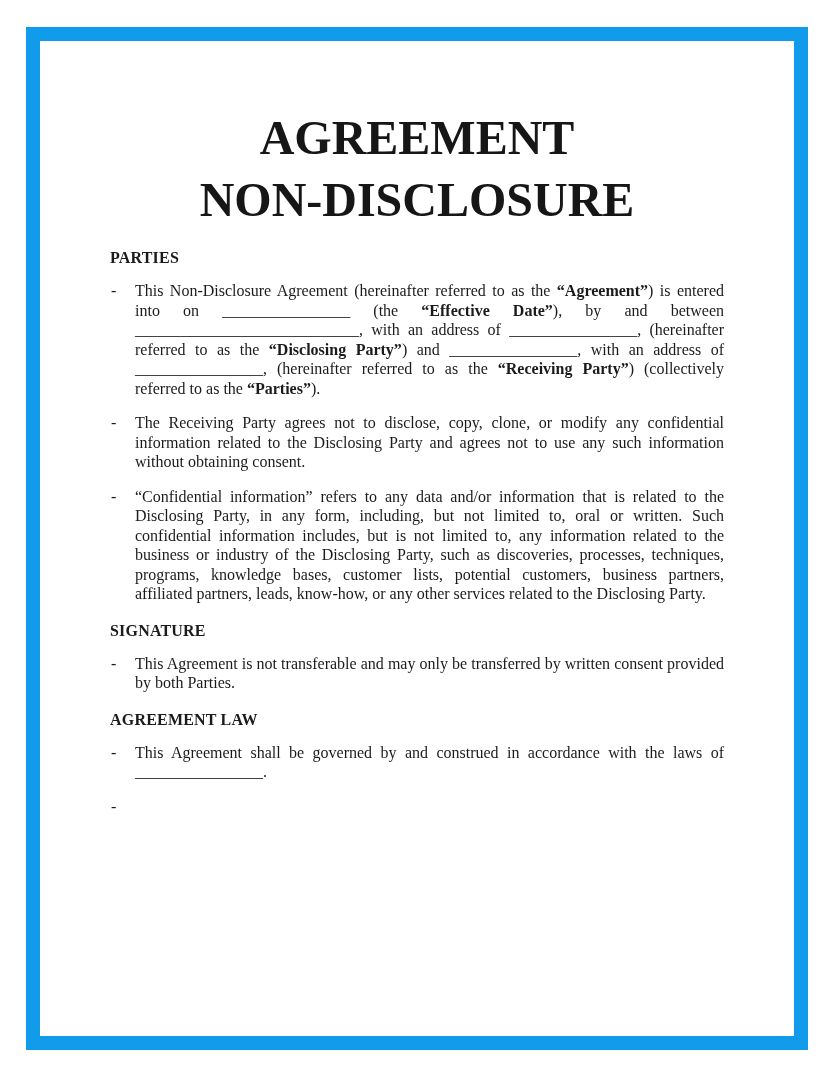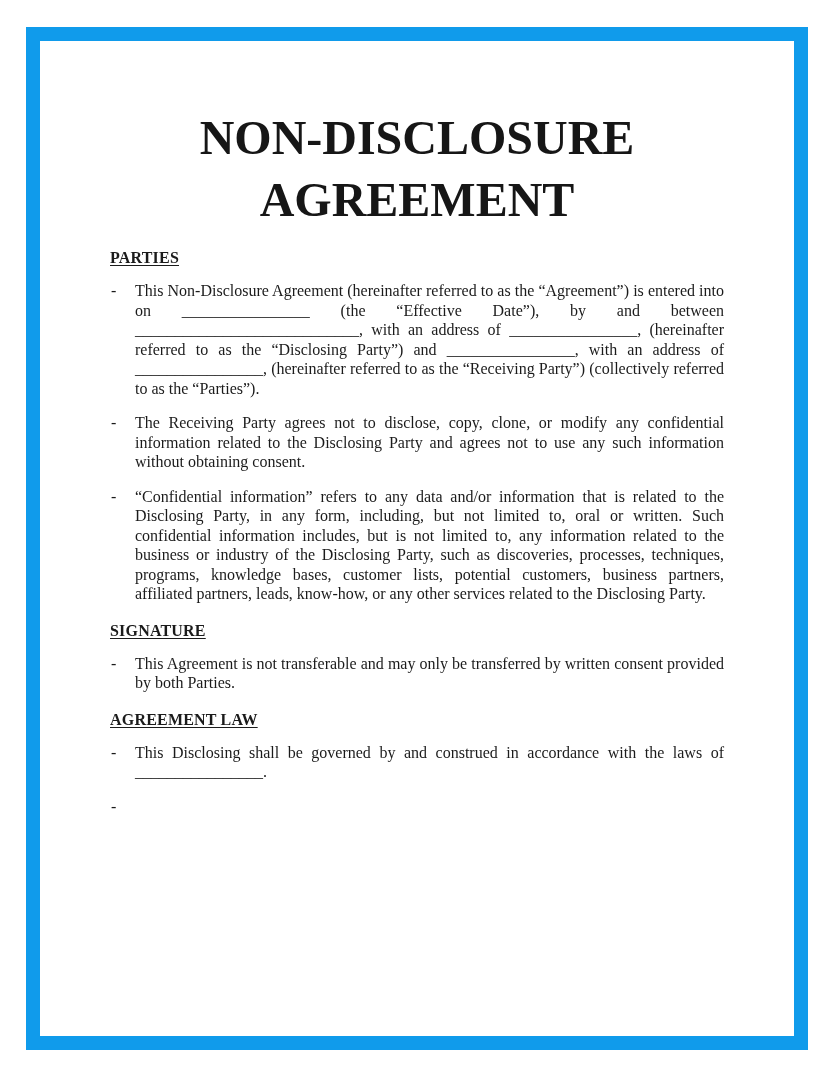--- a/index.html
+++ b/index.html
@@ -33,51 +33,50 @@
     text-align: center;
     font-size: 48px;
     line-height: 62px;
     font-weight: bold;
     color: #161616;
   }
   .section-heading {
     font-size: 16px;
     line-height: 20px;
     font-weight: bold;
-    text-decoration: underline;
     text-underline-offset: 2px;
     letter-spacing: 0.2px;
     margin: 17px 0 13px 0;
   }
   .bullet {
     position: relative;
     padding-left: 25px;
     margin: 0 0 15px 0;
     font-size: 16px;
     line-height: 19.5px;
     text-align: justify;
   }
   .bullet .dash {
     position: absolute;
     left: 1px;
     top: 0;
   }
   .bullet b {
-    font-weight: normal;
+    font-weight: bold;
   }
 </style>
 </head>
 <body style="color: rgb(27, 27, 27);">
 
 <div class="page-frame" style="border-color: rgb(16, 155, 235);">
   <div class="content">
 
     <h1 class="doc-title">
+      <div>AGREEMENT</div>
       <div>NON-DISCLOSURE</div>
-      <div>AGREEMENT</div>
     </h1>
 
     <div>
       <div class="section-heading">PARTIES</div>
       <div class="bullet">
         <span class="dash">-</span>
         <span><span>This Non-Disclosure Agreement (hereinafter referred to as the </span><b>“Agreement”</b><span>) is entered into on </span><span>________________</span><span> (the </span><b>“Effective Date”</b><span>), by and between </span><span>____________________________</span><span>, with an address of </span><span>________________</span><span>, (hereinafter referred to as the </span><b>“Disclosing Party”</b><span>) and </span><span>________________</span><span>, with an address of </span><span>________________</span><span>, (hereinafter referred to as the </span><b>“Receiving Party”</b><span>) (collectively referred to as the </span><b>“Parties”</b><span>).</span></span>
       </div>
     </div>
 
@@ -103,21 +102,21 @@
       <div class="bullet">
         <span class="dash">-</span>
         <span><span>This Agreement is not transferable and may only be transferred by written consent provided by both Parties.</span></span>
       </div>
     </div>
 
     <div>
       <div class="section-heading">AGREEMENT LAW</div>
       <div class="bullet">
         <span class="dash">-</span>
-        <span><span>This Disclosing shall be governed by and construed in accordance with the laws of </span><span>________________</span><span>.</span></span>
+        <span><span>This Agreement shall be governed by and construed in accordance with the laws of </span><span>________________</span><span>.</span></span>
       </div>
     </div>
 
     <div>
       <div class="bullet">
         <span class="dash">-</span>
       </div>
     </div>
 
   </div>

